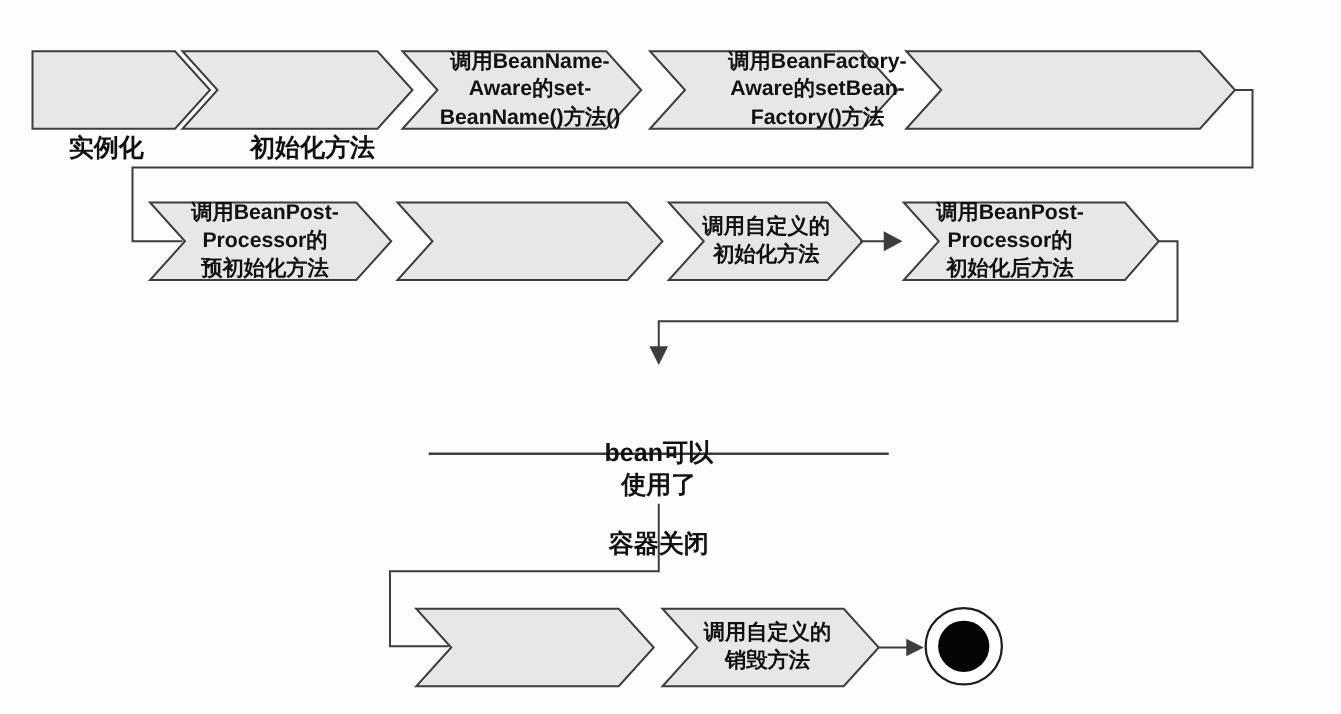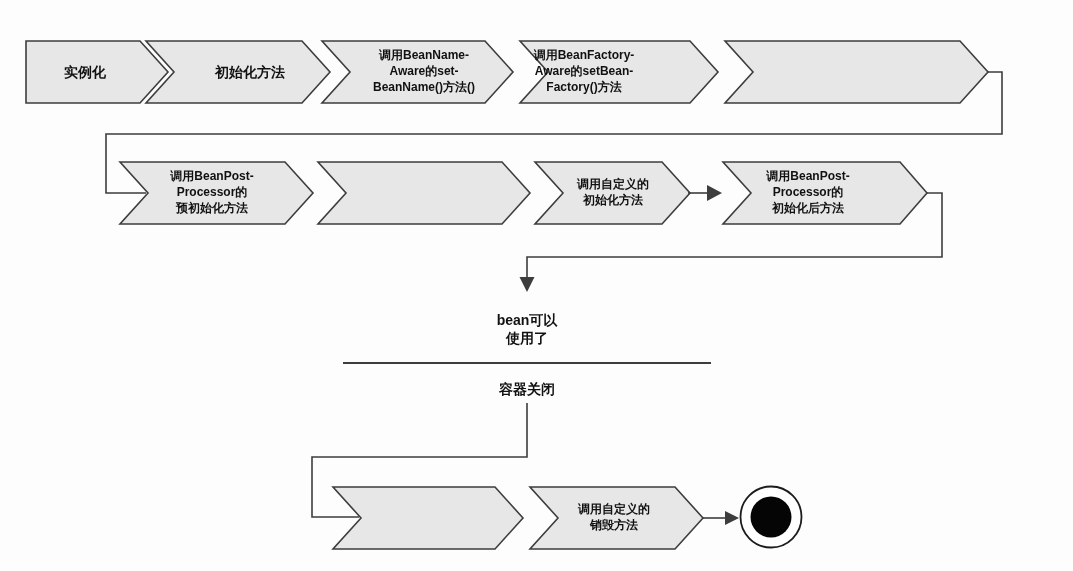--- a/index.html
+++ b/index.html
@@ -39,24 +39,24 @@
   .end-outer{fill:#ffffff;stroke:#1c1c1c;stroke-width:1.8;}
   .end-inner{fill:var(--end-fill);stroke:none;}
   .lbl{
     position:absolute;
     transform:translate(-50%,-50%);
     width:max-content;
     text-align:center;
     white-space:pre-line;
     color:var(--text-color);
     font-weight:600;
-    font-size:12px;
+    font-size:17px;
     line-height:1.32;
   }
-  .lbl.big{font-size:14px;}
+  .lbl.big{font-size:20px;margin-top:47px;}
 </style>
 </head>
 <body>
 
 <div class="canvas">
   <svg width="1073" height="571" viewBox="0 0 1073 571">
 
     <polygon class="chev" points="26,41 140,41 168,72 140,103 26,103"></polygon>
     <polygon class="chev" points="146,41 302,41 330,72 302,103 146,103 174,72"></polygon>
     <polygon class="chev" points="322,41 485,41 513,72 485,103 322,103 350,72"></polygon>
@@ -88,21 +88,21 @@
 
     <circle class="end-outer" cx="771" cy="517" r="30.5"></circle>
     <circle class="end-inner" cx="771" cy="517" r="20.5"></circle>
   </svg>
 
   <div class="lbl big" style="left:85px;top:72px">实例化</div>
   <div class="lbl big" style="left:250px;top:72px">初始化方法</div>
   <div class="lbl" style="left:424px;top:72px">调用BeanName-
 Aware的set-
 BeanName()方法()</div>
-  <div class="lbl" style="left:584px;top:72px">调用BeanFactory-
+  <div class="lbl" style="left:654px;top:72px">调用BeanFactory-
 Aware的setBean-
 Factory()方法</div>
 
   <div class="lbl" style="left:212px;top:193px">调用BeanPost-
 Processor的
 预初始化方法</div>
   <div class="lbl" style="left:613px;top:193px">调用自定义的
 初始化方法</div>
   <div class="lbl" style="left:808px;top:193px">调用BeanPost-
 Processor的

